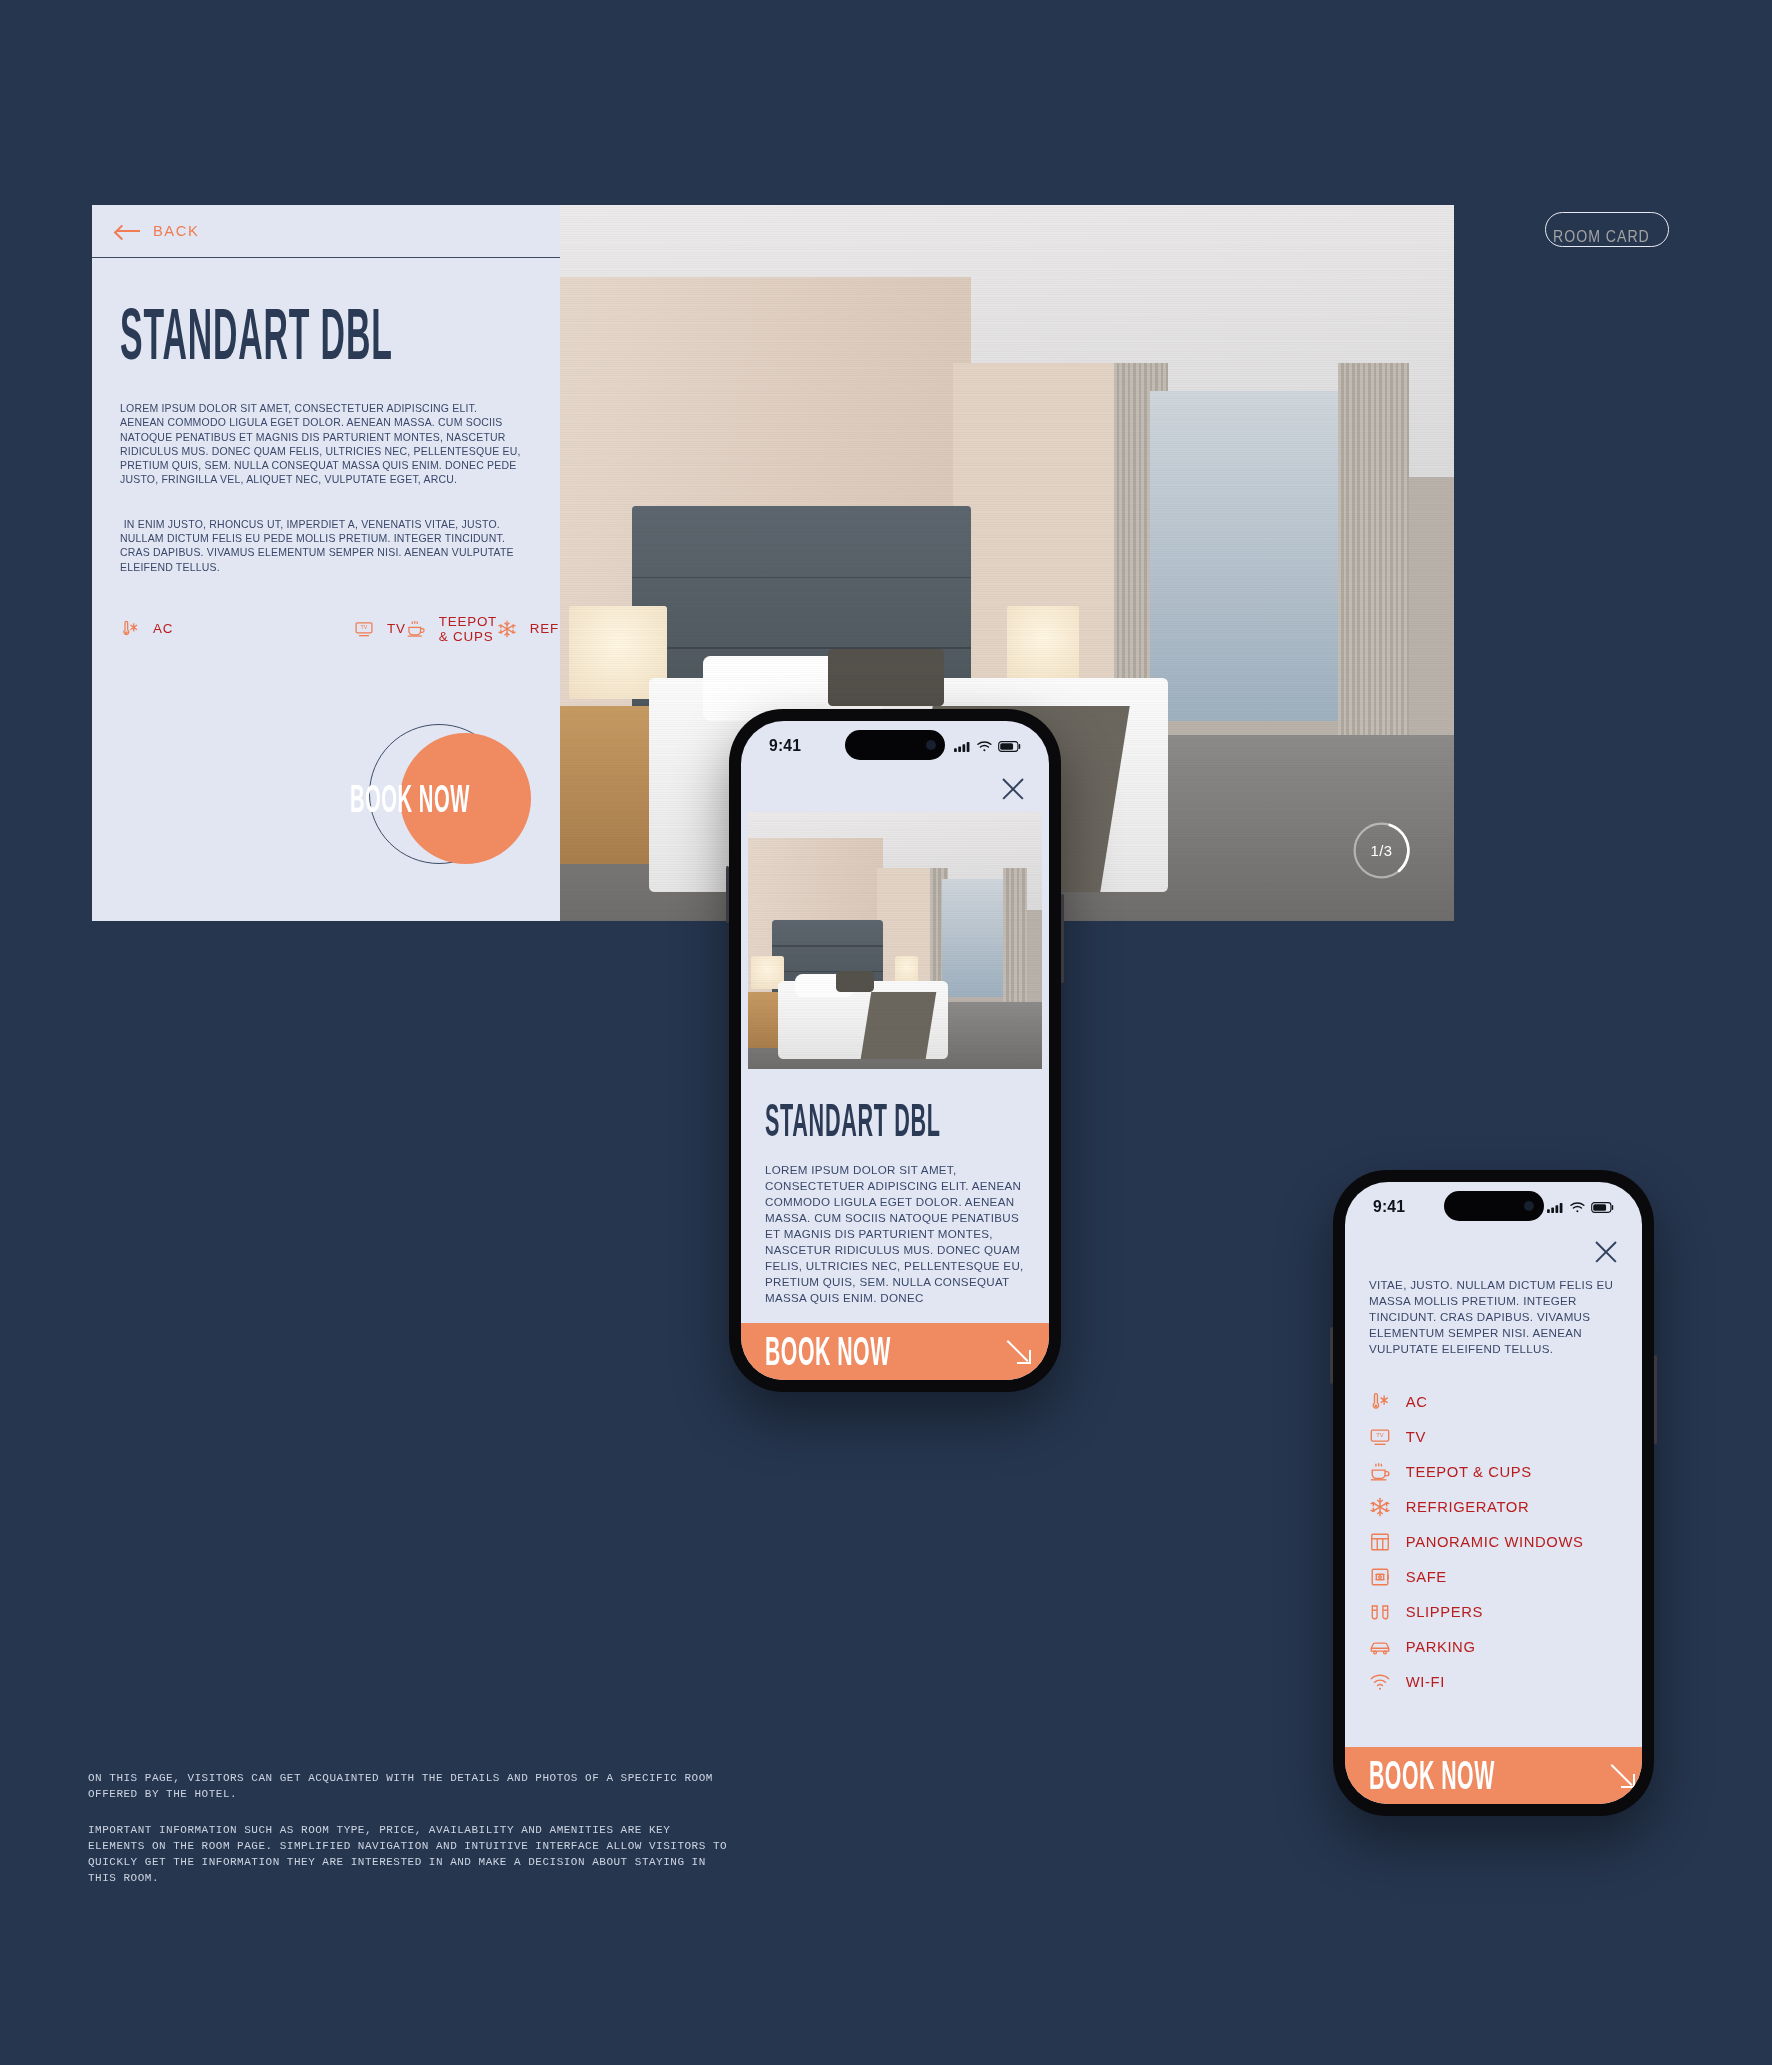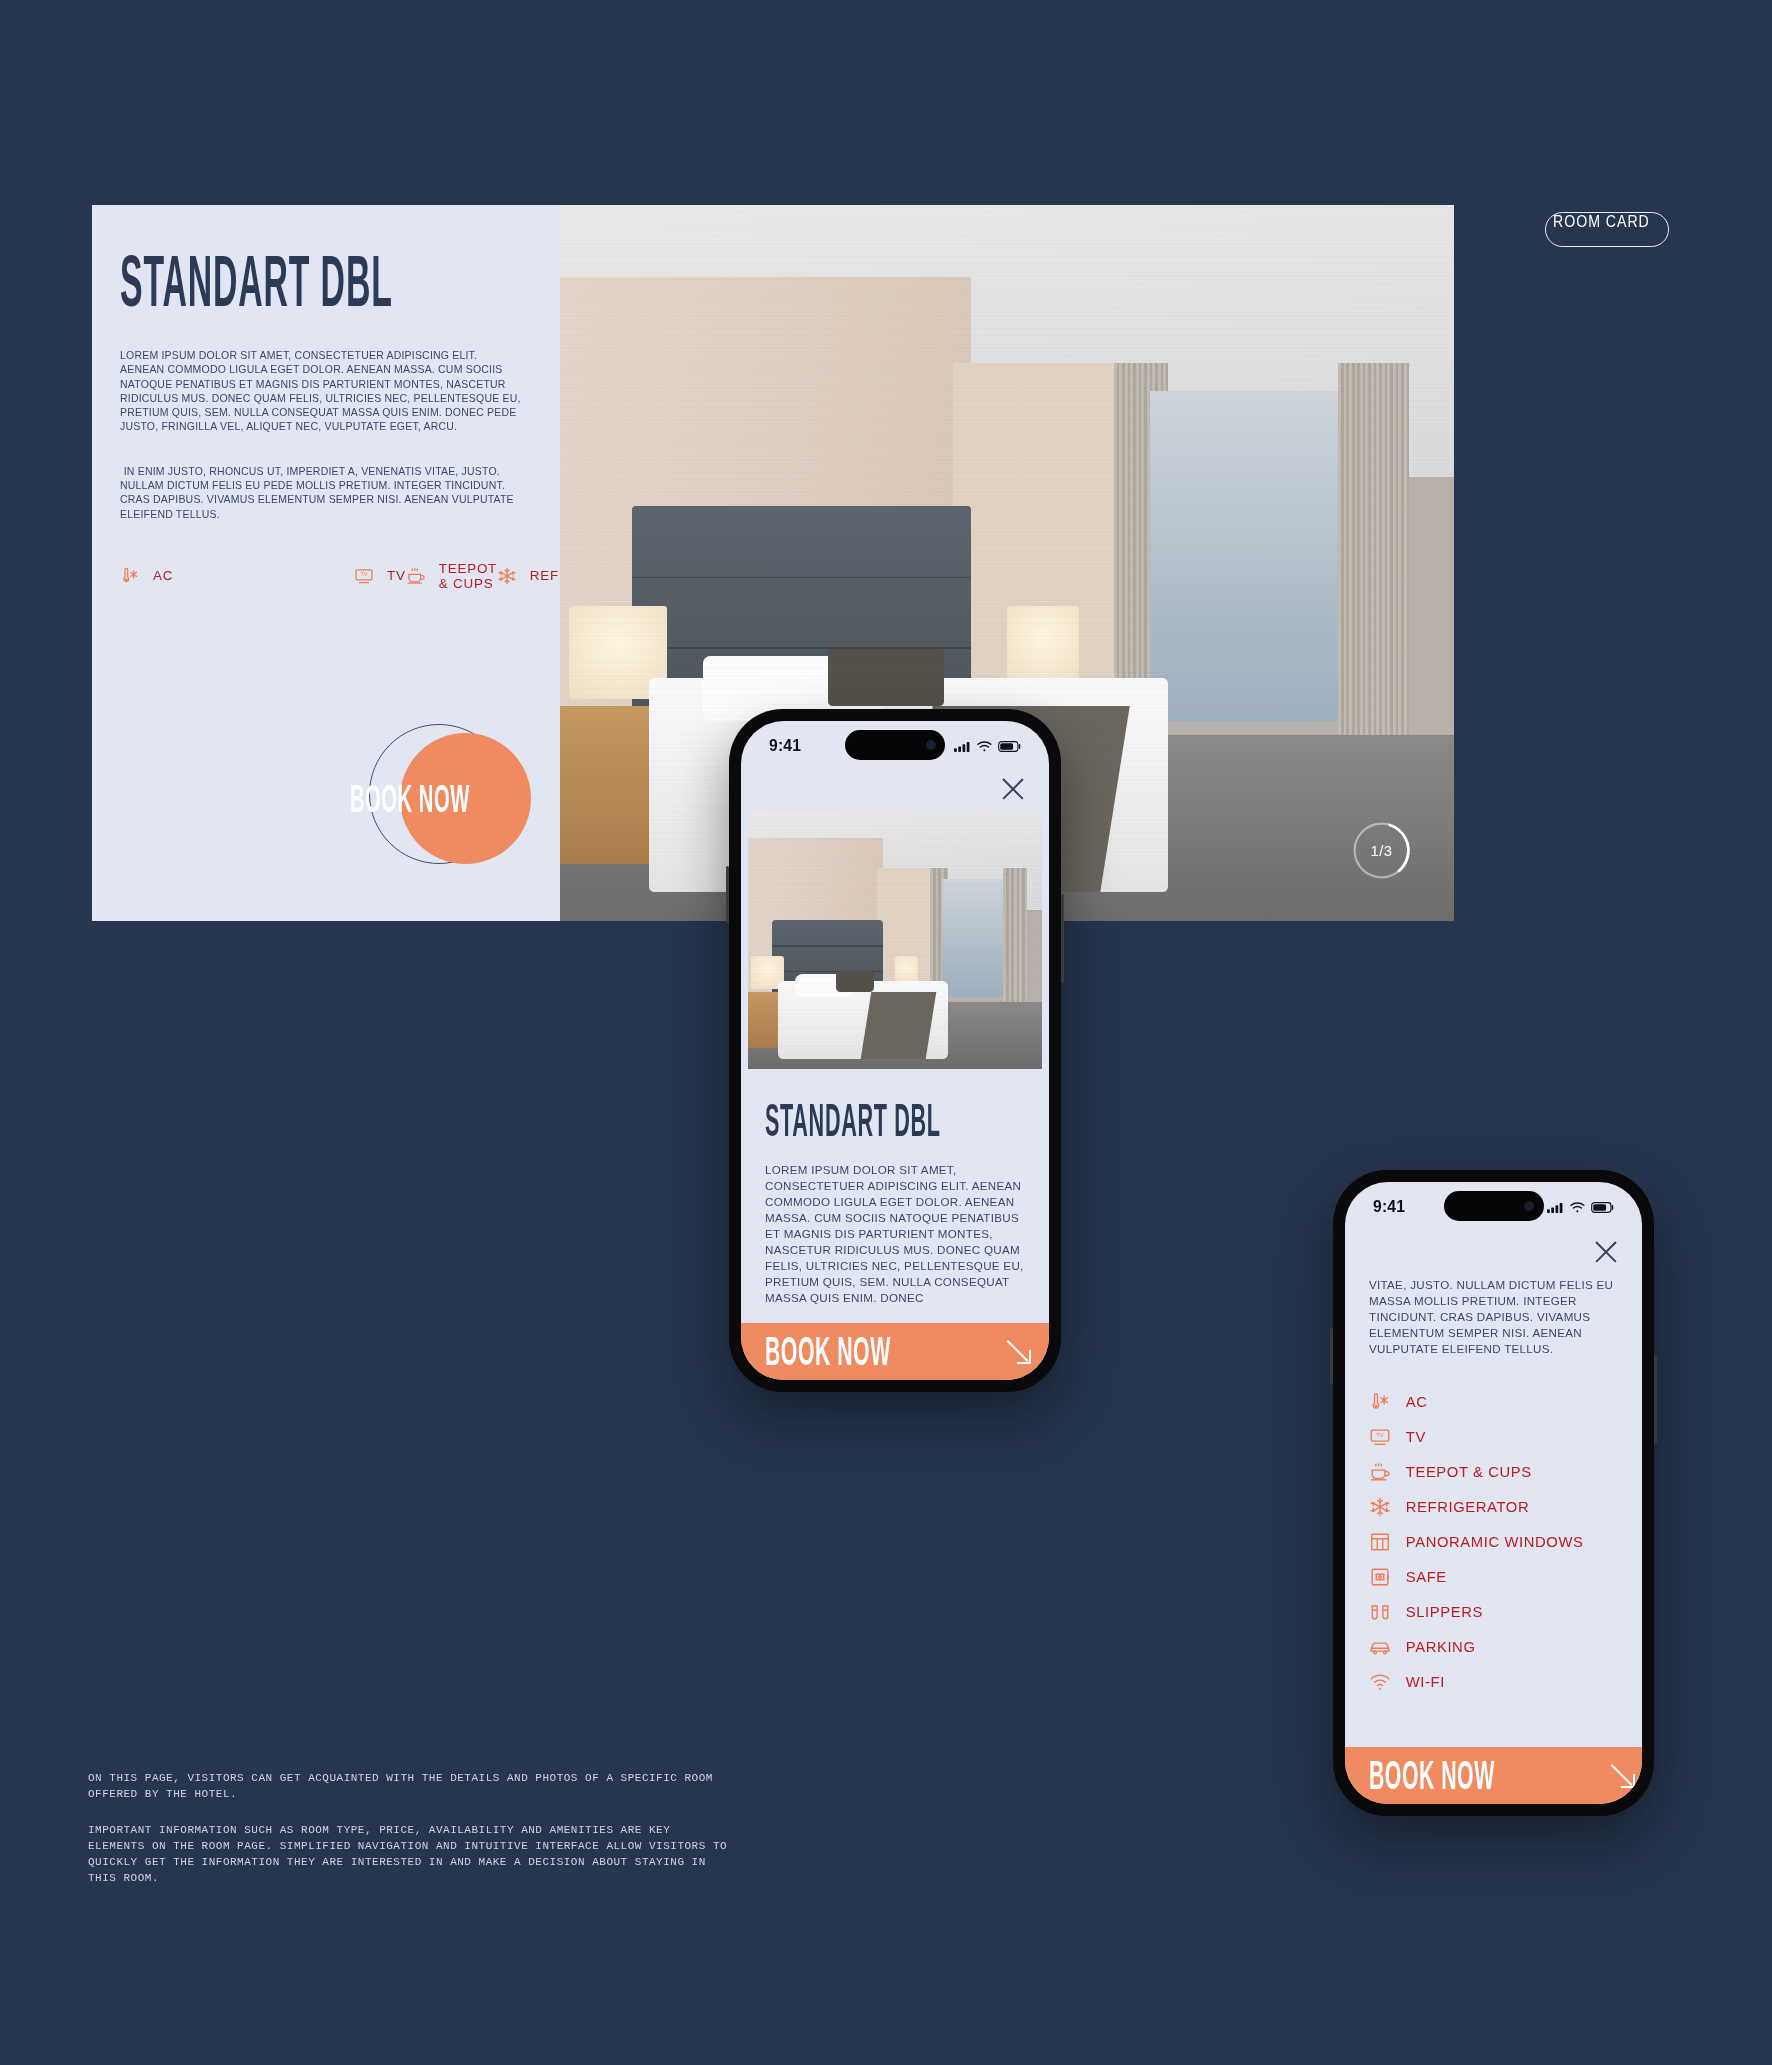--- a/index.html
+++ b/index.html
@@ -22,22 +22,22 @@
     display: inline-block;
   }
 
   
   #room-card-badge {
     position: absolute;
     left: 1545px; top: 212px;
     width: 124px; height: 35px;
     border: 1.8px solid #e8eaf2;
     border-radius: 17.5px;
-    display: flex; align-items: flex-start; justify-content: center;
-    color: #ffffff;
+    display: flex; align-items: flex-end; justify-content: center;
+    color: #a3a3a3;
     font-size: 15.7px;
     letter-spacing: 1.1px;
   }
 
   
   #desktop-card {
     position: absolute;
     left: 92px; top: 205px;
     width: 1362px; height: 716px;
     display: flex;
@@ -278,20 +278,24 @@
 <body>
 
 <div id="room-card-badge">
   <span class="cond" style="transform:scaleX(0.9)">ROOM CARD</span>
 </div>
 
 <div id="desktop-card">
 
   <div id="card-left">
 
+    <div id="card-header">
+      <div id="back-arrow"></div>
+      <span id="back-label">BACK</span>
+    </div>
 
     <div id="card-body">
 
       <div id="title-row">
         <div id="room-title">
           <span class="cond">STANDART DBL</span>
         </div>
         <div id="size-badge">
           <span class="cond">24 M2</span>
         </div>

